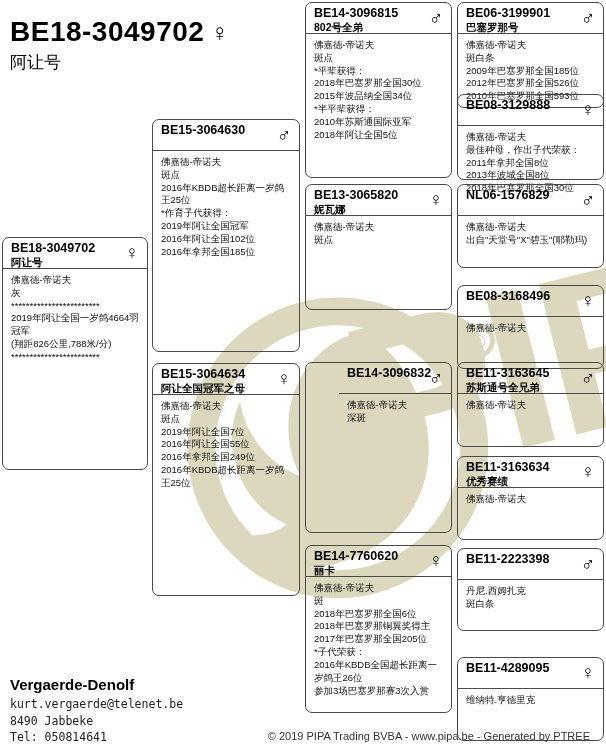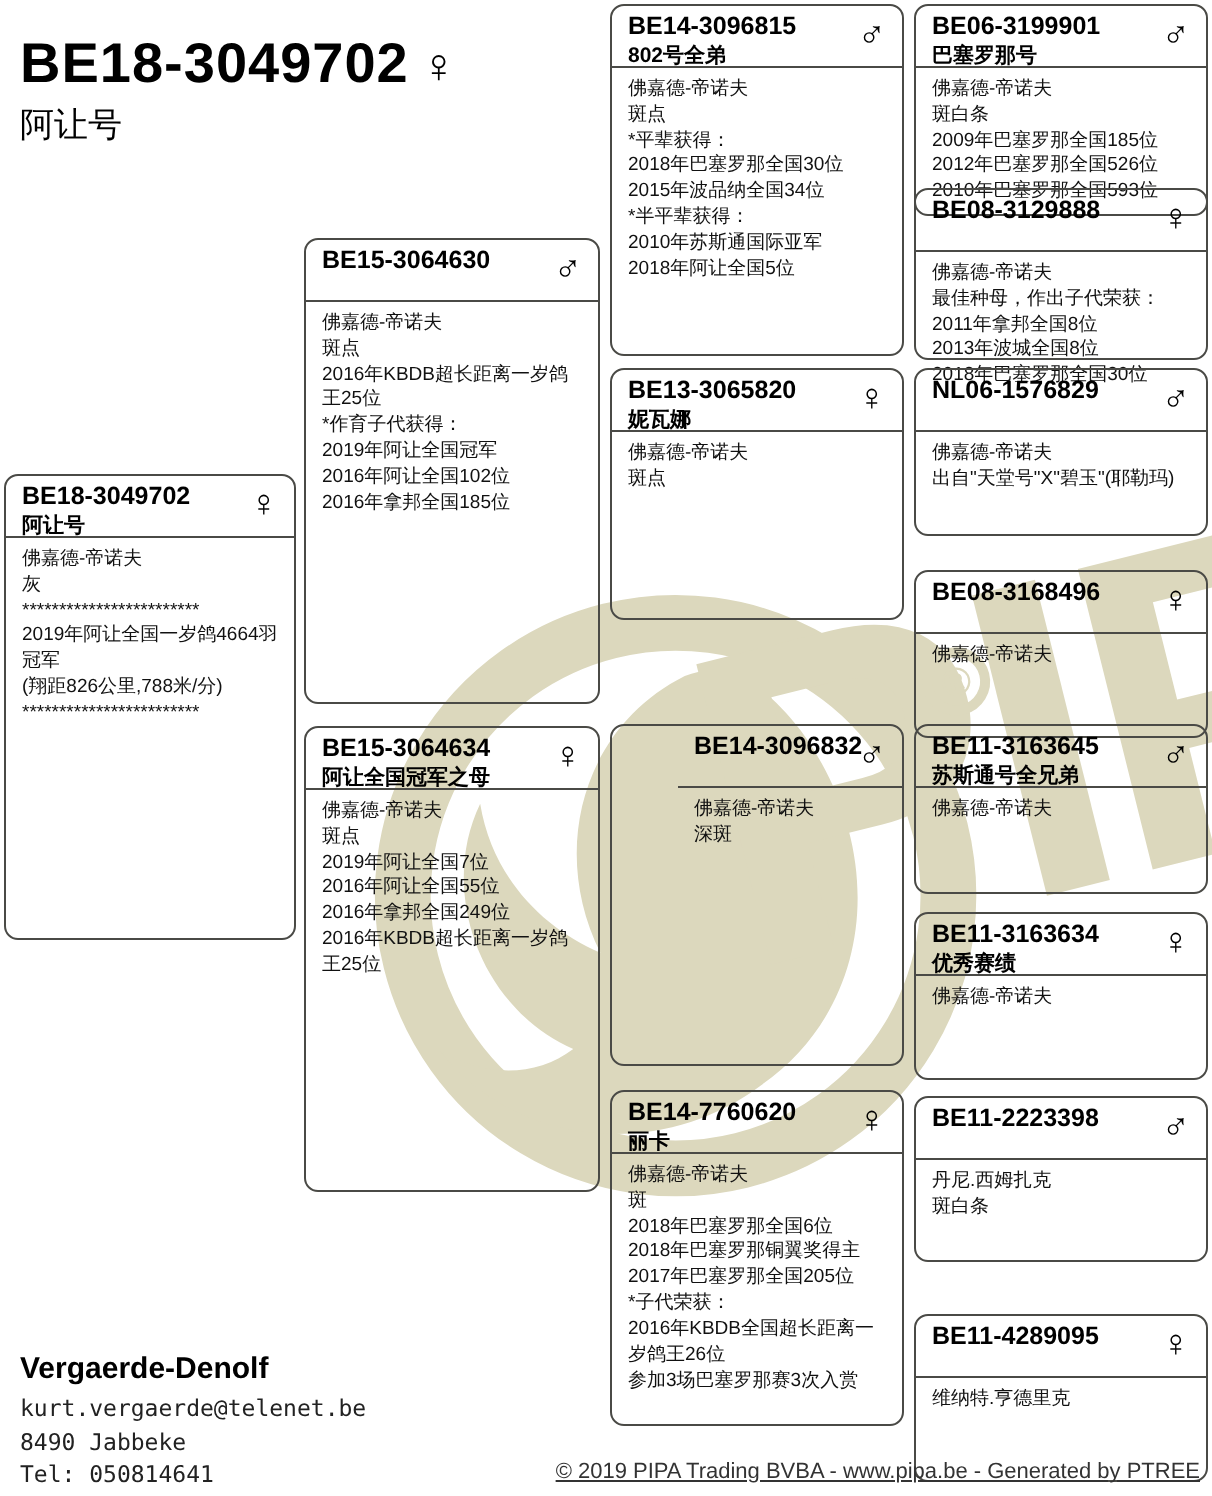--- a/index.html
+++ b/index.html
@@ -45,22 +45,22 @@
   }
   .pbox .body {
     padding:5px 8px; font-size:9.5px; color:#111; line-height:1.35;
     white-space:pre-line;
   }
   
   .contact { position:absolute; left:10px; top:676px; z-index:2; }
   .contact .cname { font-size:15px; font-weight:bold; color:#000; margin-bottom:3px; }
   .contact .cline { font-family:"DejaVu Sans Mono", monospace; font-size:11.5px; color:#222; line-height:1.45; }
   .copyright {
-    position:absolute; right:6px; bottom:6px; z-index:2;
-    font-size:11px; color:#333;text-decoration:underline;
+    position:absolute; right:16px; bottom:6px; z-index:2;
+    font-size:11px; color:#333;
   }
 </style>
 </head>
 <body>
 
 <div class="page">
 
   <div class="watermark">
     <svg class="wm-circle" width="310" height="310" viewBox="0 0 100 100">
       <circle cx="50" cy="50" r="44" fill="none" stroke="#dcd8bd" stroke-width="9"></circle>

